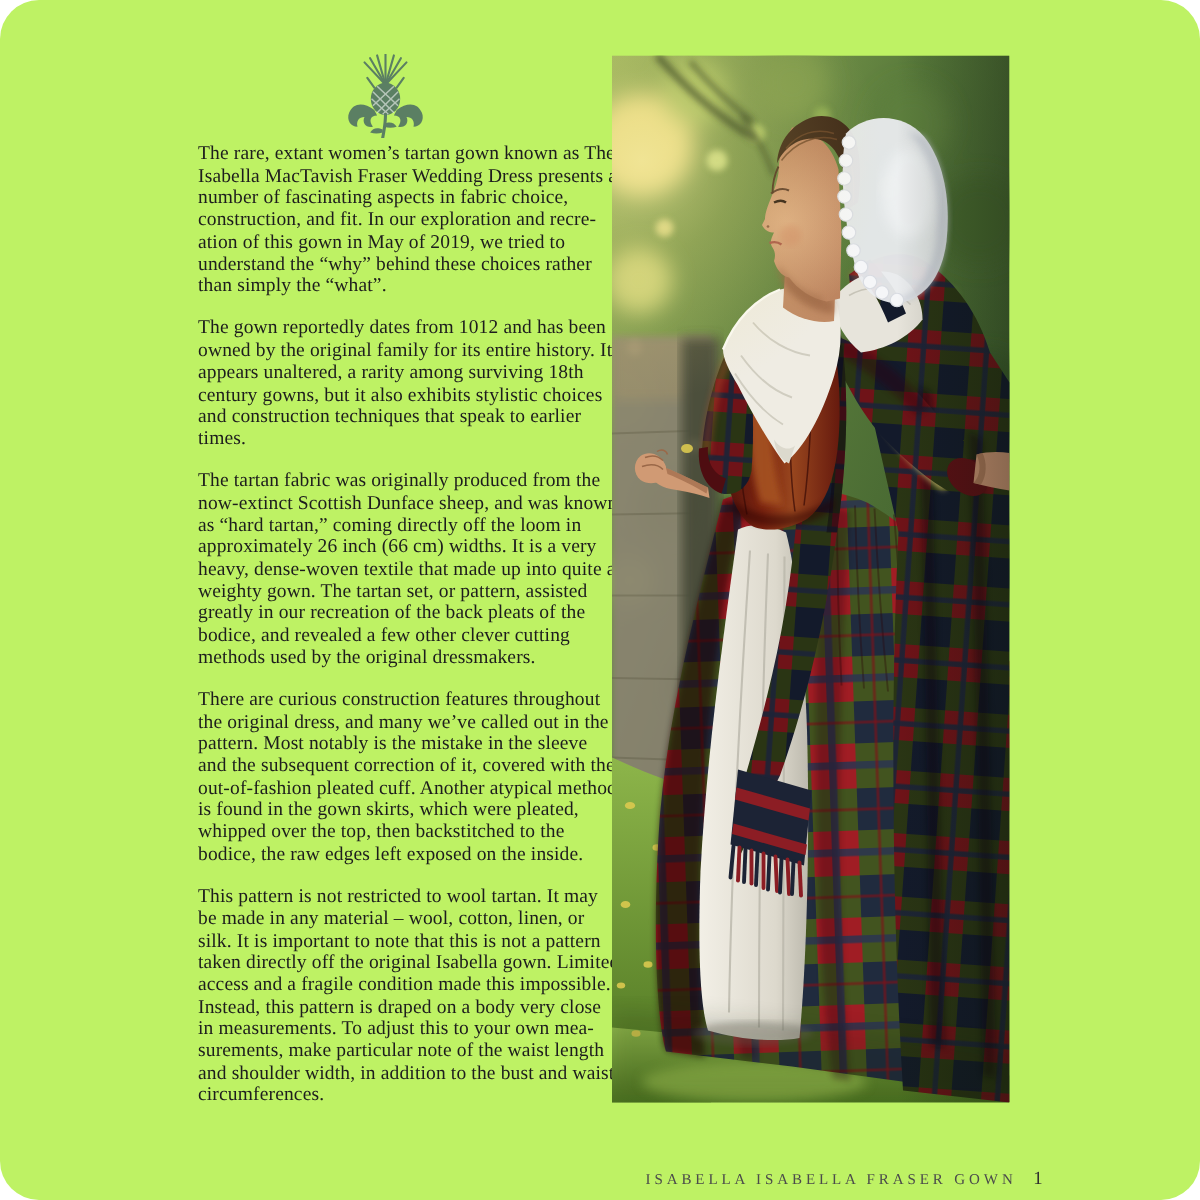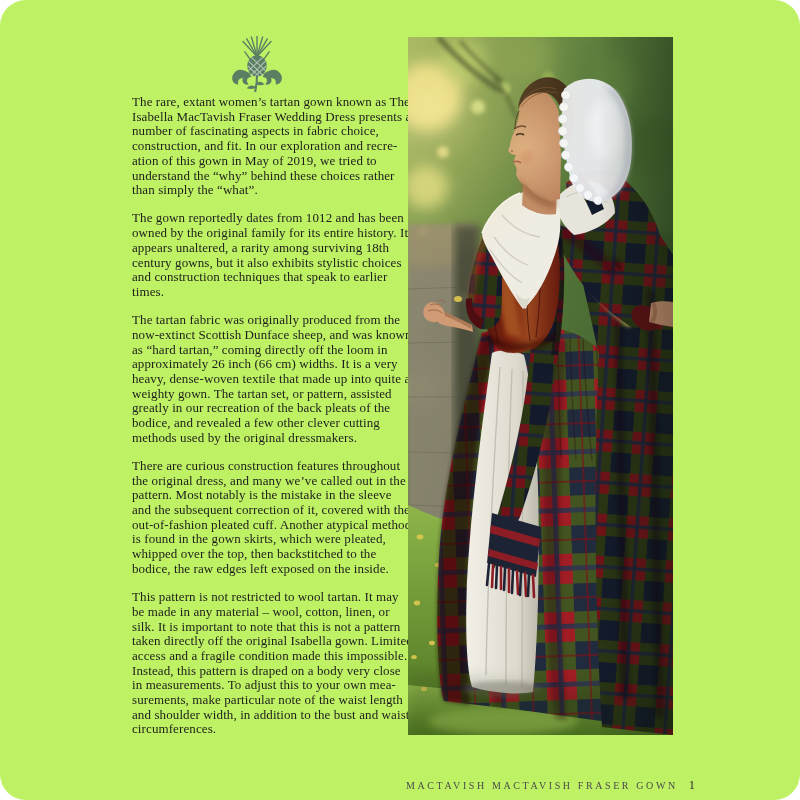--- a/index.html
+++ b/index.html
@@ -371,17 +371,17 @@
         </g>
       </g>
 
       <rect width="265" height="698" fill="url(#sun)" opacity="0.55"></rect>
       <rect x="190" width="75" height="698" fill="url(#dk)"></rect>
       <path d="M0,698 L265,698 L265,664 C180,652 90,642 0,634 Z" fill="#14230d" opacity="0.15" filter="url(#b7)"></path>
     </svg>
   </figure>
 
   <div class="footer">
-    <span class="title">MACTAVISH MACTAVISH FRASER GOWN</span>
+    <span class="title">ISABELLA ISABELLA FRASER GOWN</span>
     <span class="pagenum">1</span>
   </div>
 
 </div>
 
 </body></html>

